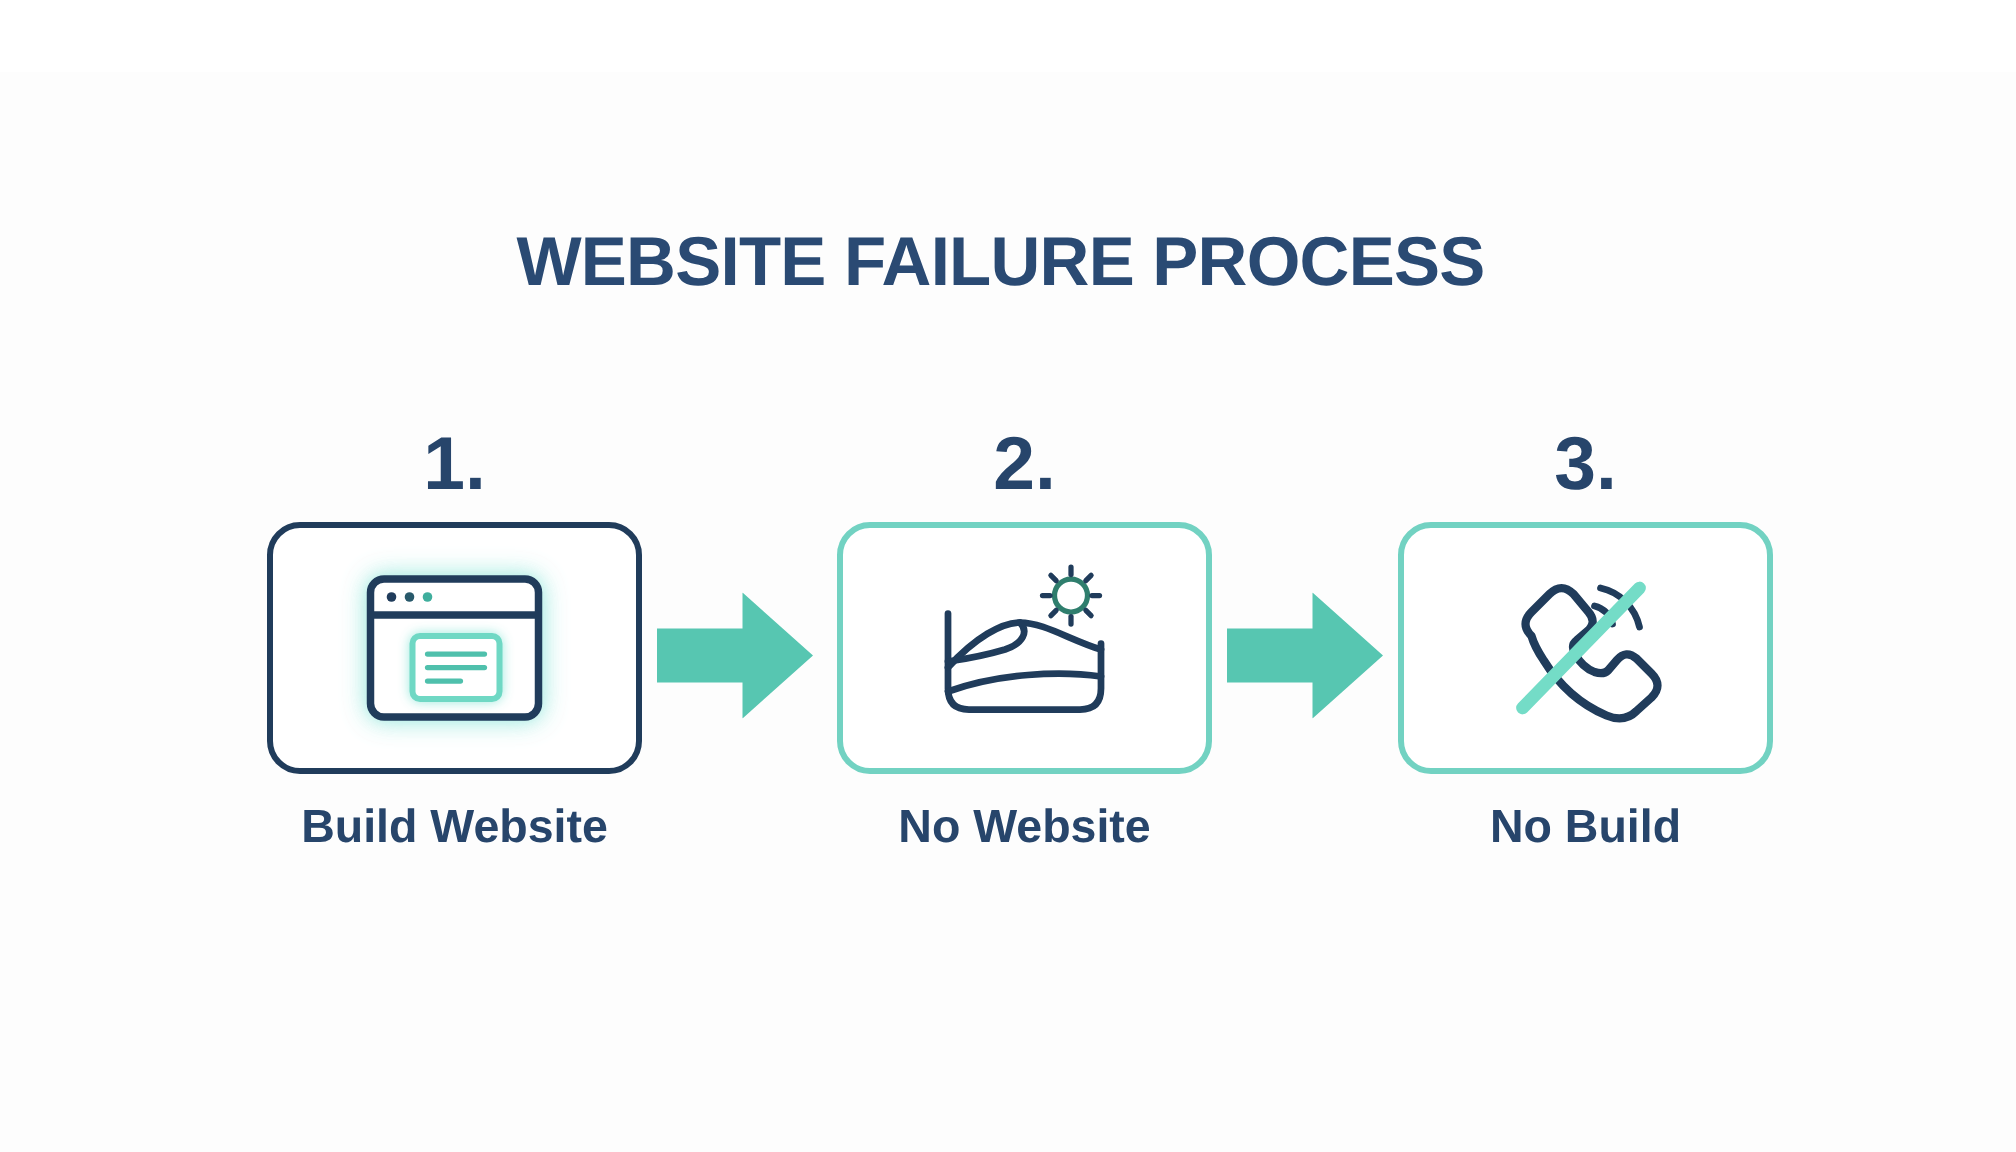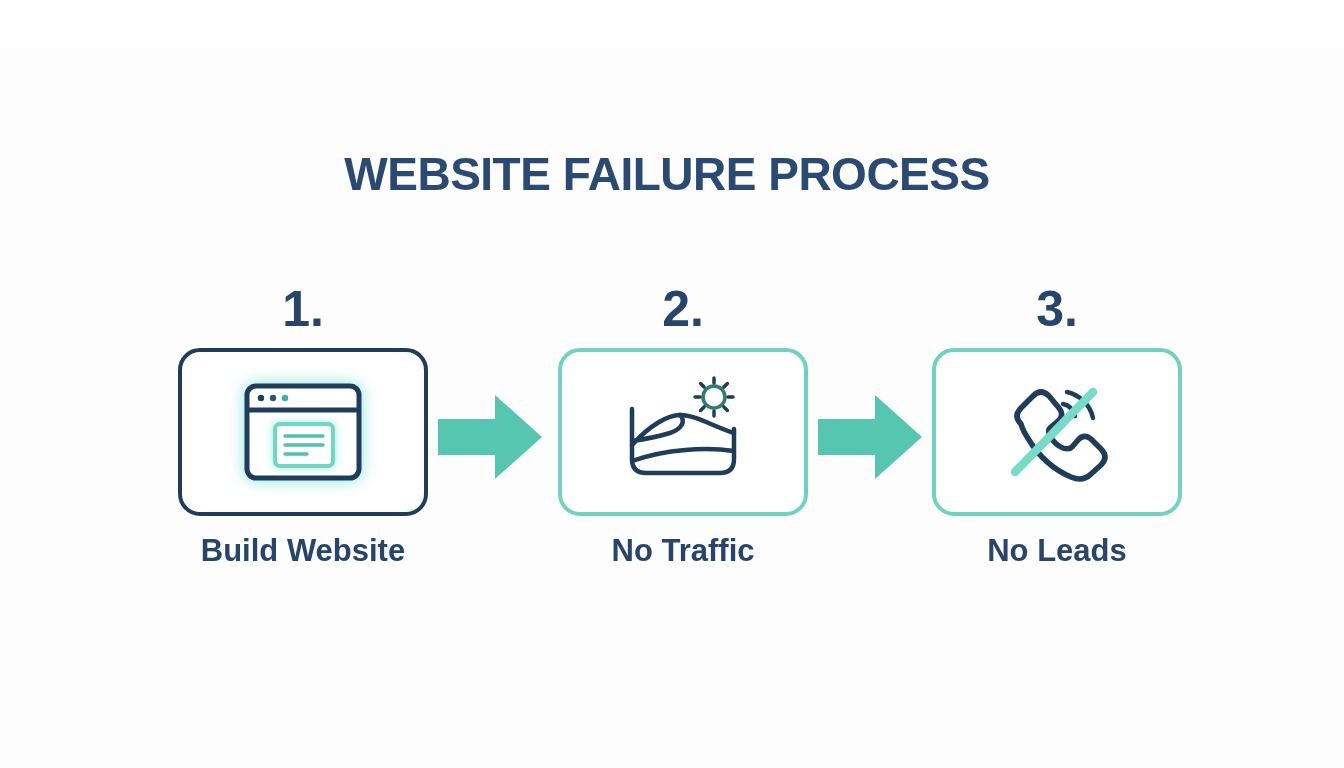--- a/index.html
+++ b/index.html
@@ -135,21 +135,21 @@
 
           <g fill="none" stroke="#203c5b" stroke-width="4.5" stroke-linecap="round" stroke-linejoin="round">
             <path d="M10,34 L10,84 Q10,98 24,98 L98,98 Q112,98 112,84 L112,54"></path>
             <path d="M10,70 C28,50 46,40 58,40 C74,40 92,52 112,58"></path>
             <path d="M58,40 C64,46 60,54 48,58 C38,61 24,64 10,66"></path>
             <path d="M10,86 C44,74 84,72 112,76"></path>
           </g>
         </svg>
       </span>
     </div>
-    <div class="step-label">No Traffic</div>
+    <div class="step-label">No Website</div>
   </section>
 
   <span class="flow-arrow arrow-2">
     <svg width="106" height="84" viewBox="0 0 106 84">
       <polygon points="0,24 57,24 57,0 104,42 57,84 57,60 0,60" fill="#57c6b1"></polygon>
     </svg>
   </span>
 
   <section class="step step-3">
     <div class="step-number">3.</div>
@@ -161,16 +161,16 @@
             <path d="M66,14 A34,34 0 0 1 92,40"></path>
             <path d="M62,26 A16,16 0 0 1 74,38"></path>
           </g>
 
           <path d="M20,46 Q12,38 20,30 L32,18 Q40,10 48,18 L58,30 Q64,37 57,43 L50,49 Q46,52 49,58 Q54,67 62,70 Q68,72 71,69 L77,62 Q83,55 90,61 L100,71 Q108,79 100,87 L90,96 Q82,104 70,99 Q44,88 28,62 Q22,53 20,46 Z" fill="none" stroke="#203c5b" stroke-width="5.5" stroke-linecap="round" stroke-linejoin="round"></path>
 
           <line x1="14" y1="94" x2="92" y2="14" stroke="#74dcc7" stroke-width="8.5" stroke-linecap="round"></line>
         </svg>
       </span>
     </div>
-    <div class="step-label">No Leads</div>
+    <div class="step-label">No Build</div>
   </section>
 
 </div>
 
 </body></html>

